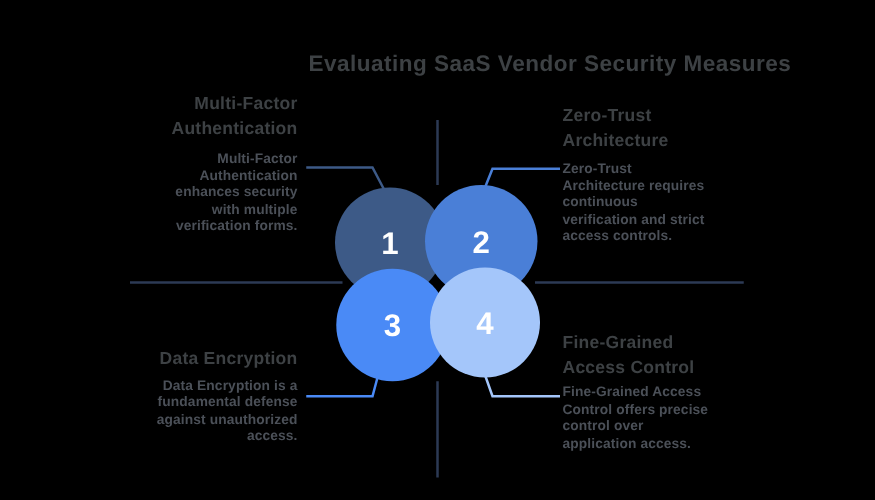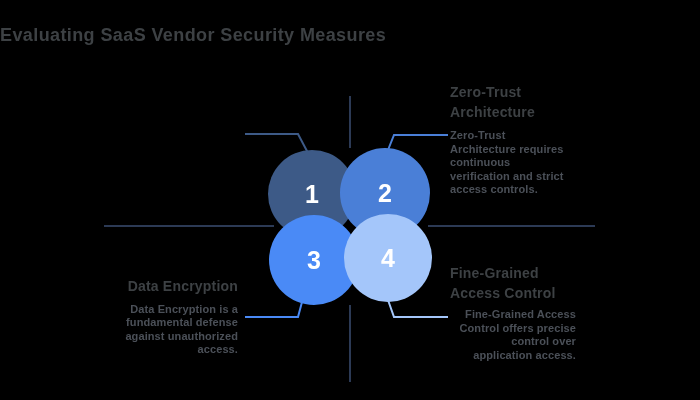--- a/index.html
+++ b/index.html
@@ -1,22 +1,22 @@
 <!DOCTYPE html>
 <html><head>
 <meta charset="utf-8">
 <style>
   html,body{margin:0;padding:0;background:#000;}
   .canvas{
     position:relative;width:700px;height:400px;overflow:hidden;
     font-family:"Liberation Sans",sans-serif;
   }
   .main-title{
-    position:absolute;top:25px;left:0;width:617px;margin:0;
-    text-align:left;font-size:18px;font-weight:bold;letter-spacing:.4px;
+    position:absolute;top:25px;left:0;width:617px;margin:16px;
+    text-align:right;font-size:18px;font-weight:bold;letter-spacing:.4px;
   }
   svg.overlay{position:absolute;left:0;top:0;}
   .label{position:absolute;}
   .label .t{font-size:14px;font-weight:bold;line-height:1.4;letter-spacing:.2px;}
   .label .d{font-size:11px;line-height:1.23;letter-spacing:.1px;font-weight:bold;}
   .tl{top:73px;right:462px;width:120px;text-align:right;}
   .tr{top:83px;left:450px;width:122px;text-align:left;}
   .bl{top:277px;right:462px;width:120px;text-align:right;}
   .br{top:264px;left:450px;width:126px;text-align:left;}
   .tl .d{margin-top:9px;}
@@ -48,29 +48,33 @@
     <circle cx="385" cy="193" r="45" fill="#4a7fd7"></circle>
     <circle cx="314" cy="260" r="45" fill="#4a8af6"></circle>
     <circle cx="388" cy="258" r="44" fill="#a4c6fa"></circle>
 
     <text class="num" x="312" y="203" text-anchor="middle" fill="#ffffff">1</text>
     <text class="num" x="385" y="202" text-anchor="middle" fill="#ffffff">2</text>
     <text class="num" x="314" y="269" text-anchor="middle" fill="#ffffff">3</text>
     <text class="num" x="388" y="267" text-anchor="middle" fill="#ffffff">4</text>
   </svg>
 
+  <div class="label tl">
+    <div class="t" style="color: rgb(61, 65, 68);">Multi-Factor Authentication</div>
+    <div class="d" style="color: rgb(75, 80, 88);">Multi-Factor Authentication enhances security with multiple verification forms.</div>
+  </div>
 
   <div class="label bl">
     <div class="t" style="color: rgb(61, 65, 68);">Data Encryption</div>
     <div class="d" style="color: rgb(75, 80, 88);">Data Encryption is a fundamental defense against unauthorized access.</div>
   </div>
 
   <div class="label tr">
     <div class="t" style="color: rgb(61, 65, 68);">Zero-Trust Architecture</div>
     <div class="d" style="color: rgb(75, 80, 88);">Zero-Trust Architecture requires continuous verification and strict access controls.</div>
   </div>
 
   <div class="label br">
     <div class="t" style="color: rgb(61, 65, 68);">Fine-Grained Access Control</div>
-    <div class="d" style="color: rgb(75, 80, 88); text-align: right;">Fine-Grained Access Control offers precise control over application access.</div>
+    <div class="d" style="color: rgb(75, 80, 88);">Fine-Grained Access Control offers precise control over application access.</div>
   </div>
 
 </div>
 
 </body></html>

